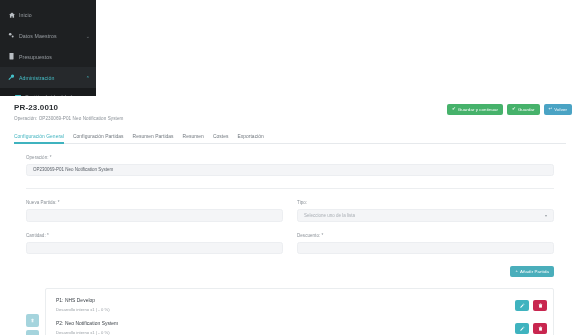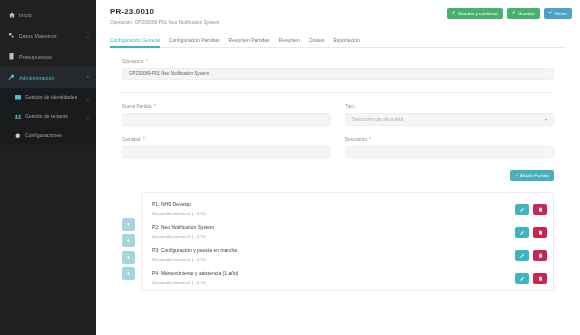--- a/index.html
+++ b/index.html
@@ -2,21 +2,21 @@
 <html><head>
 <meta charset="utf-8">
 <style>
   * { box-sizing: border-box; margin: 0; padding: 0; }
   html, body {
     width: 580px; height: 335px;
     font-family: "Liberation Sans", sans-serif;
     overflow: hidden;
     background: #ffffff;
   }
-  .app { display: flex; width: 580px; height: 335px; }
+  .app { display: flex; width: 580px; height: 335px; flex-direction: column; }
 
   
   .sidebar {
     width: 96px; height: 335px;
     background: #1e2022;
     flex: 0 0 96px;
     padding-top: 4px;
     overflow: hidden;
   }
   .nav-item {

